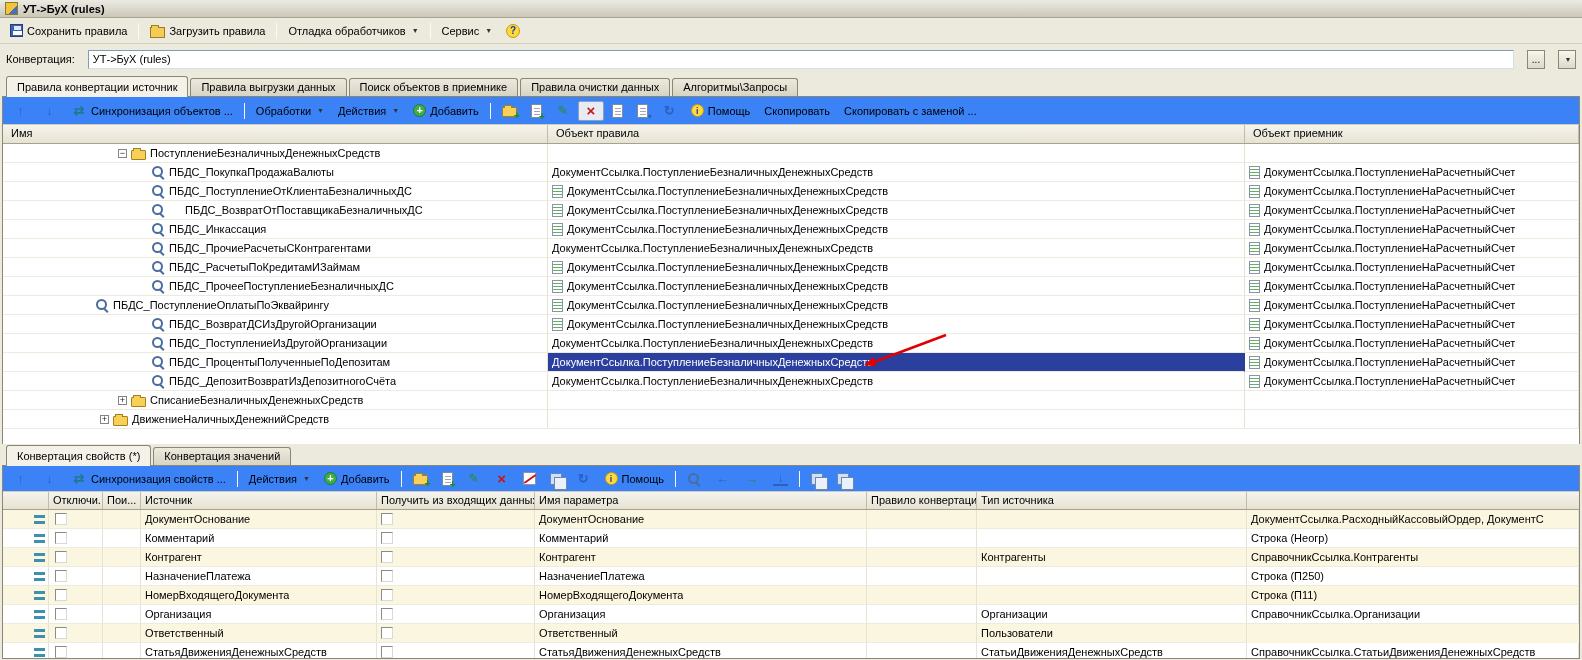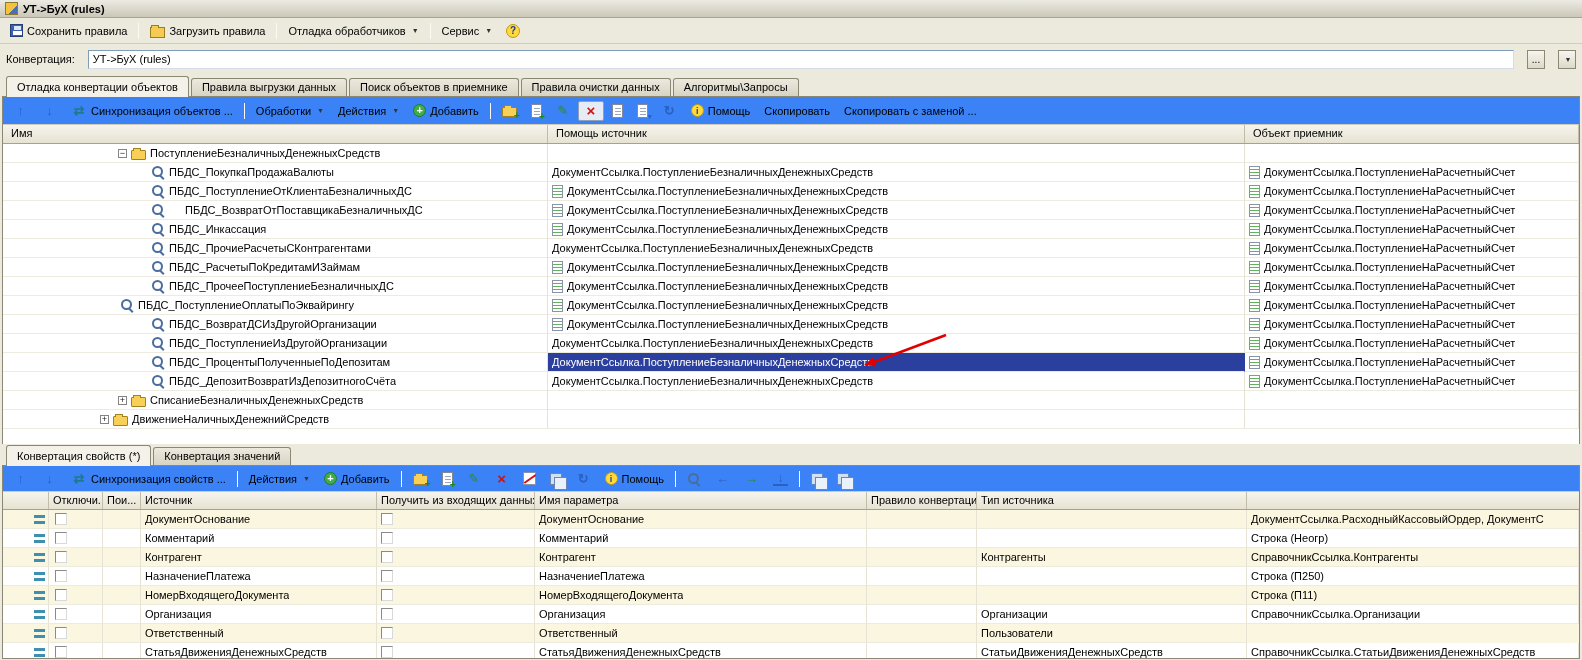--- a/index.html
+++ b/index.html
@@ -142,21 +142,21 @@
 <div class="conv-row">
   <span>Конвертация:</span>
   <input class="conv-input" readonly="" value="УТ-&gt;БуХ (rules)" style="">
   <span class="mini-btn">...</span>
   <span class="mini-btn">
       <span class="caret">▼</span>
     </span>
 </div>
 
 <div class="tabs">
-  <span class="tab active">Отладка конвертации объектов</span>
+  <span class="tab active">Правила конвертации источник</span>
   <span class="tab">Правила выгрузки данных</span>
   <span class="tab">Поиск объектов в приемнике</span>
   <span class="tab">Правила очистки данных</span>
   <span class="tab">Алгоритмы\Запросы</span>
 </div>
 
 <div class="panel upper">
   <div class="toolbar panel-toolbar">
     <span class="tbtn">
         <span class="ic icon-up"></span>
@@ -210,21 +210,21 @@
     <span class="tbtn">
       <span>Скопировать</span>
     </span>
     <span class="tbtn">
       <span>Скопировать с заменой ...</span>
     </span>
   </div>
 
   <div class="thead">
     <div class="th">Имя</div>
-    <div class="th">Помощь источник</div>
+    <div class="th">Объект правила</div>
     <div class="th">Объект приемник</div>
   </div>
   <div class="tree-body" id="tree-body">
       <div class="tr">
         <div class="td" style="padding-left: 115px;">
           <span class="expander">−</span>
           <span class="ic icon-folder"></span>
           <span class="cell-text">ПоступлениеБезналичныхДенежныхСредств</span>
         </div>
         <div class="td"></div>
@@ -320,21 +320,21 @@
         <div class="td">
           <span class="ic icon-doclist"></span>
           <span class="cell-text">ДокументСсылка.ПоступлениеБезналичныхДенежныхСредств</span>
         </div>
         <div class="td">
           <span class="ic icon-doclist"></span>
           <span class="cell-text">ДокументСсылка.ПоступлениеНаРасчетныйСчет</span>
         </div>
       </div>
       <div class="tr">
-        <div class="td" style="padding-left: 117px;">
+        <div class="td" style="padding-left: 92px;">
           <span class="ic icon-mag"></span>
           <span class="cell-text">ПБДС_ПоступлениеОплатыПоЭквайрингу</span>
         </div>
         <div class="td">
           <span class="ic icon-doclist"></span>
           <span class="cell-text">ДокументСсылка.ПоступлениеБезналичныхДенежныхСредств</span>
         </div>
         <div class="td">
           <span class="ic icon-doclist"></span>
           <span class="cell-text">ДокументСсылка.ПоступлениеНаРасчетныйСчет</span>

